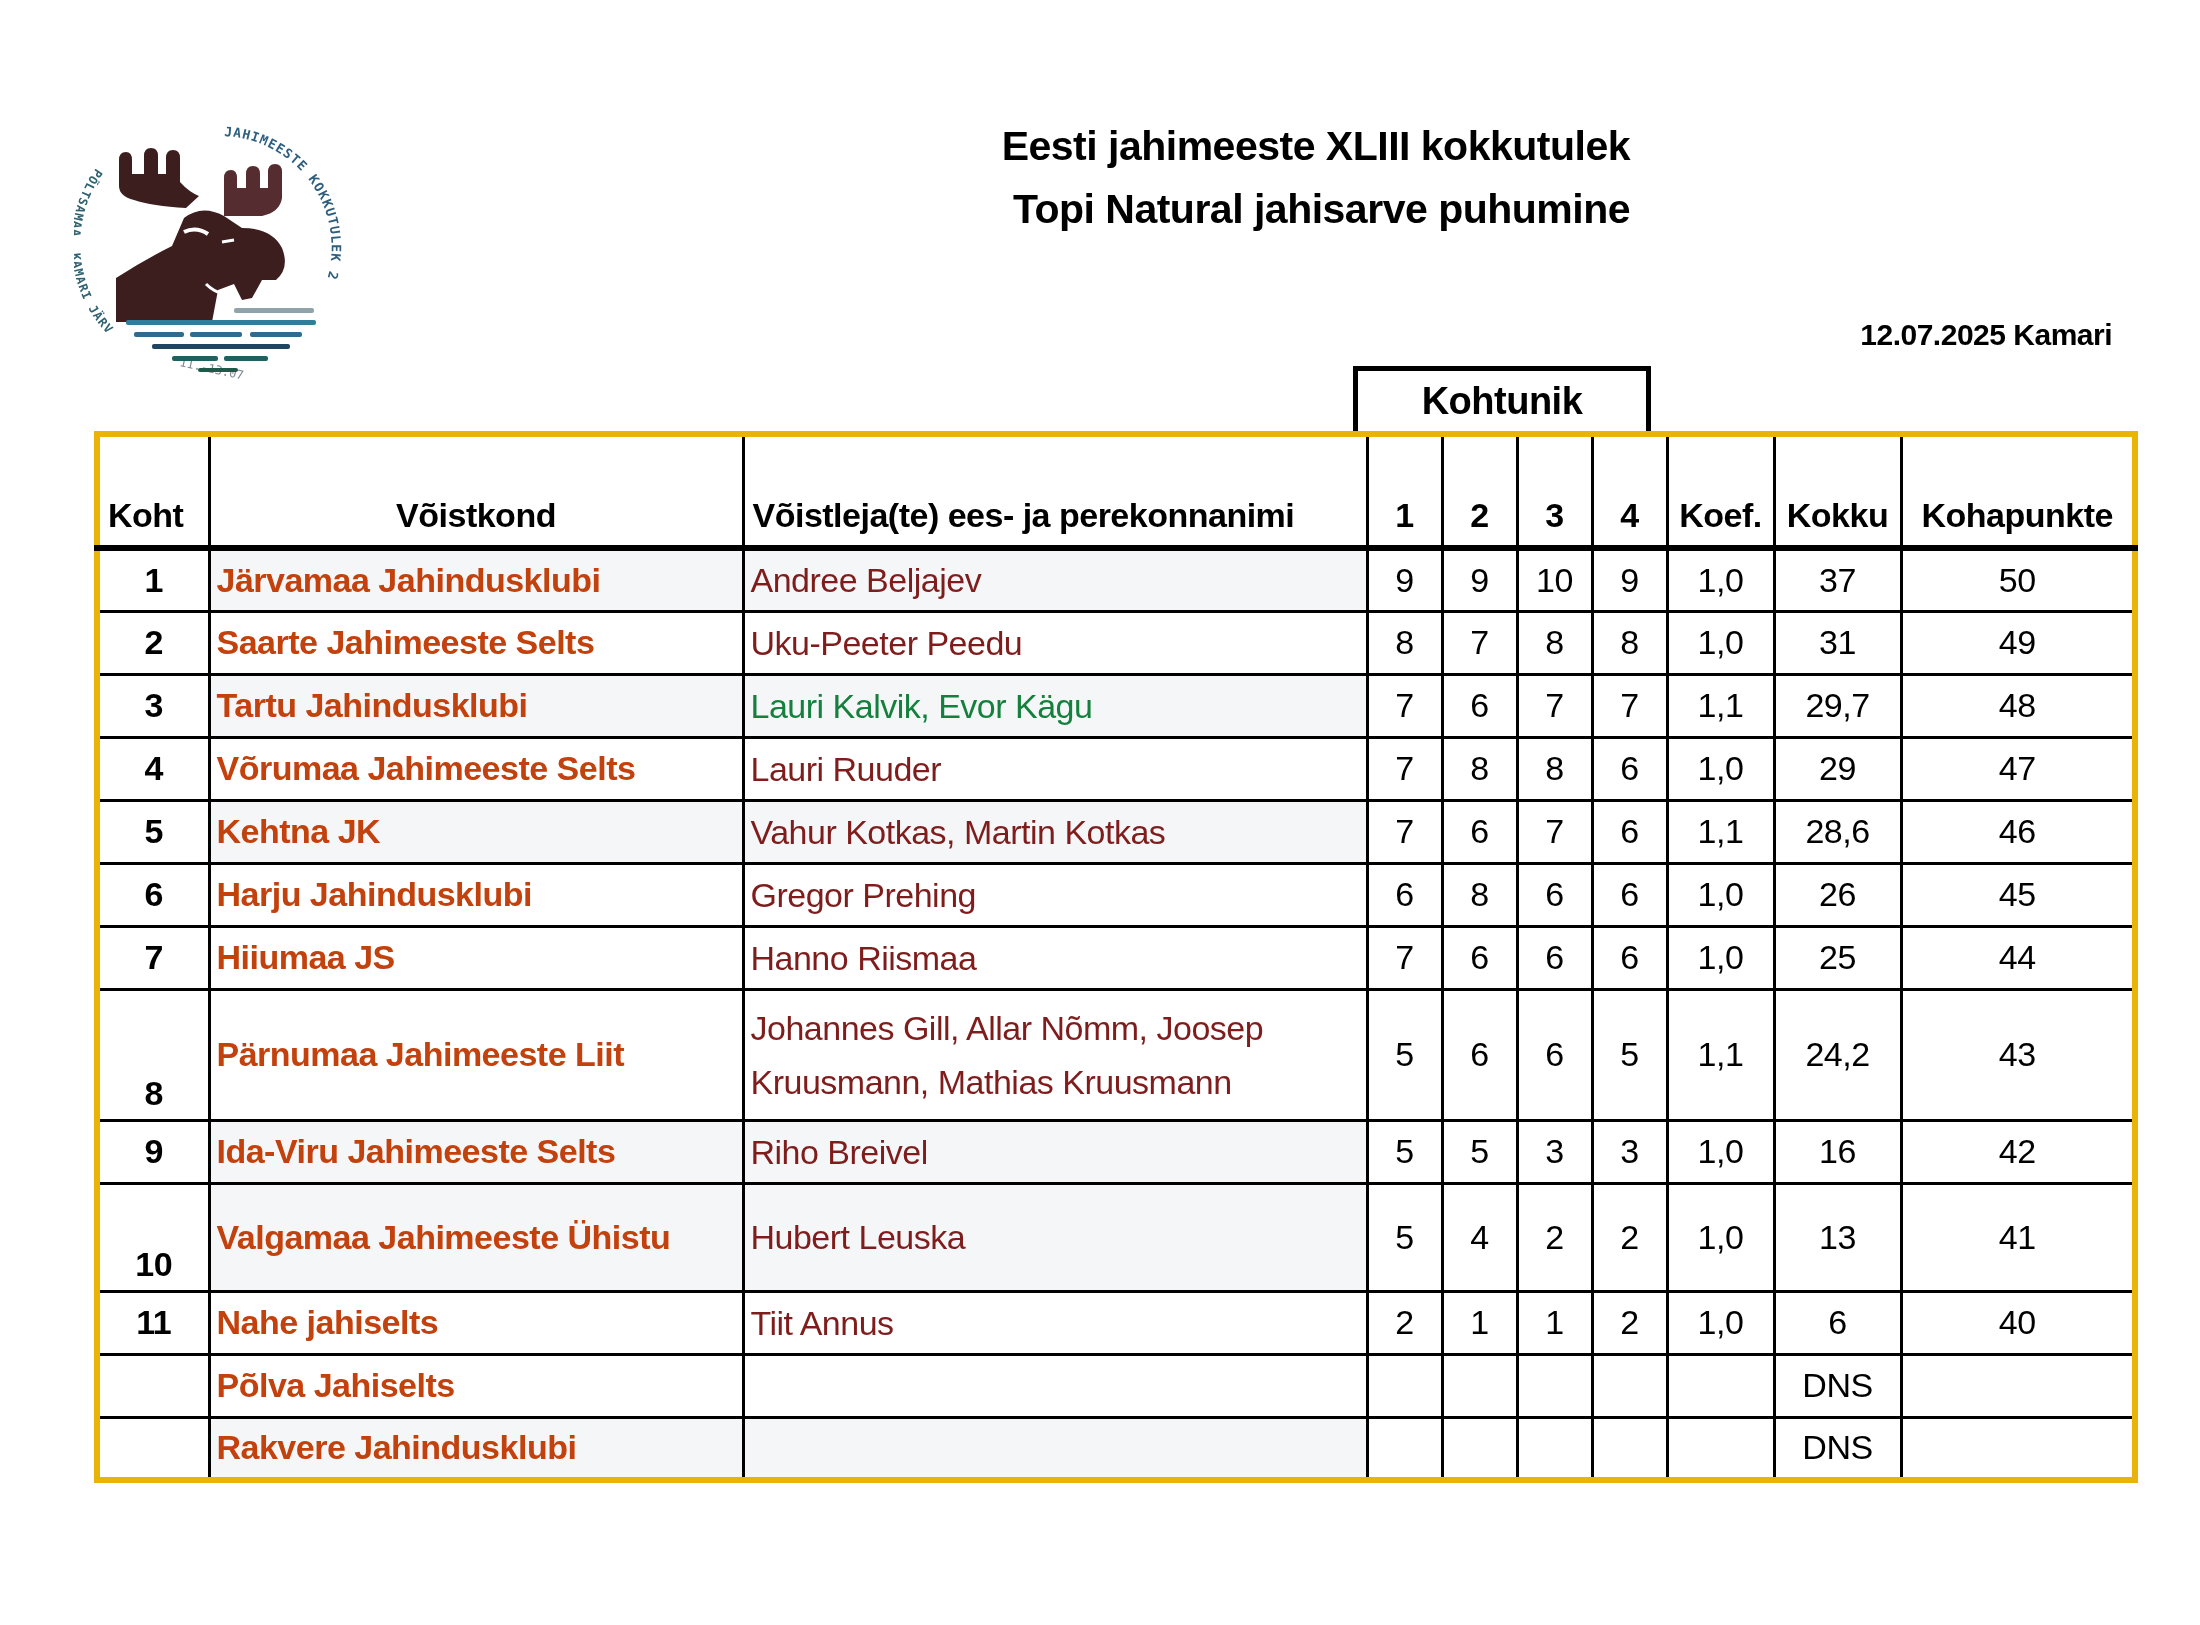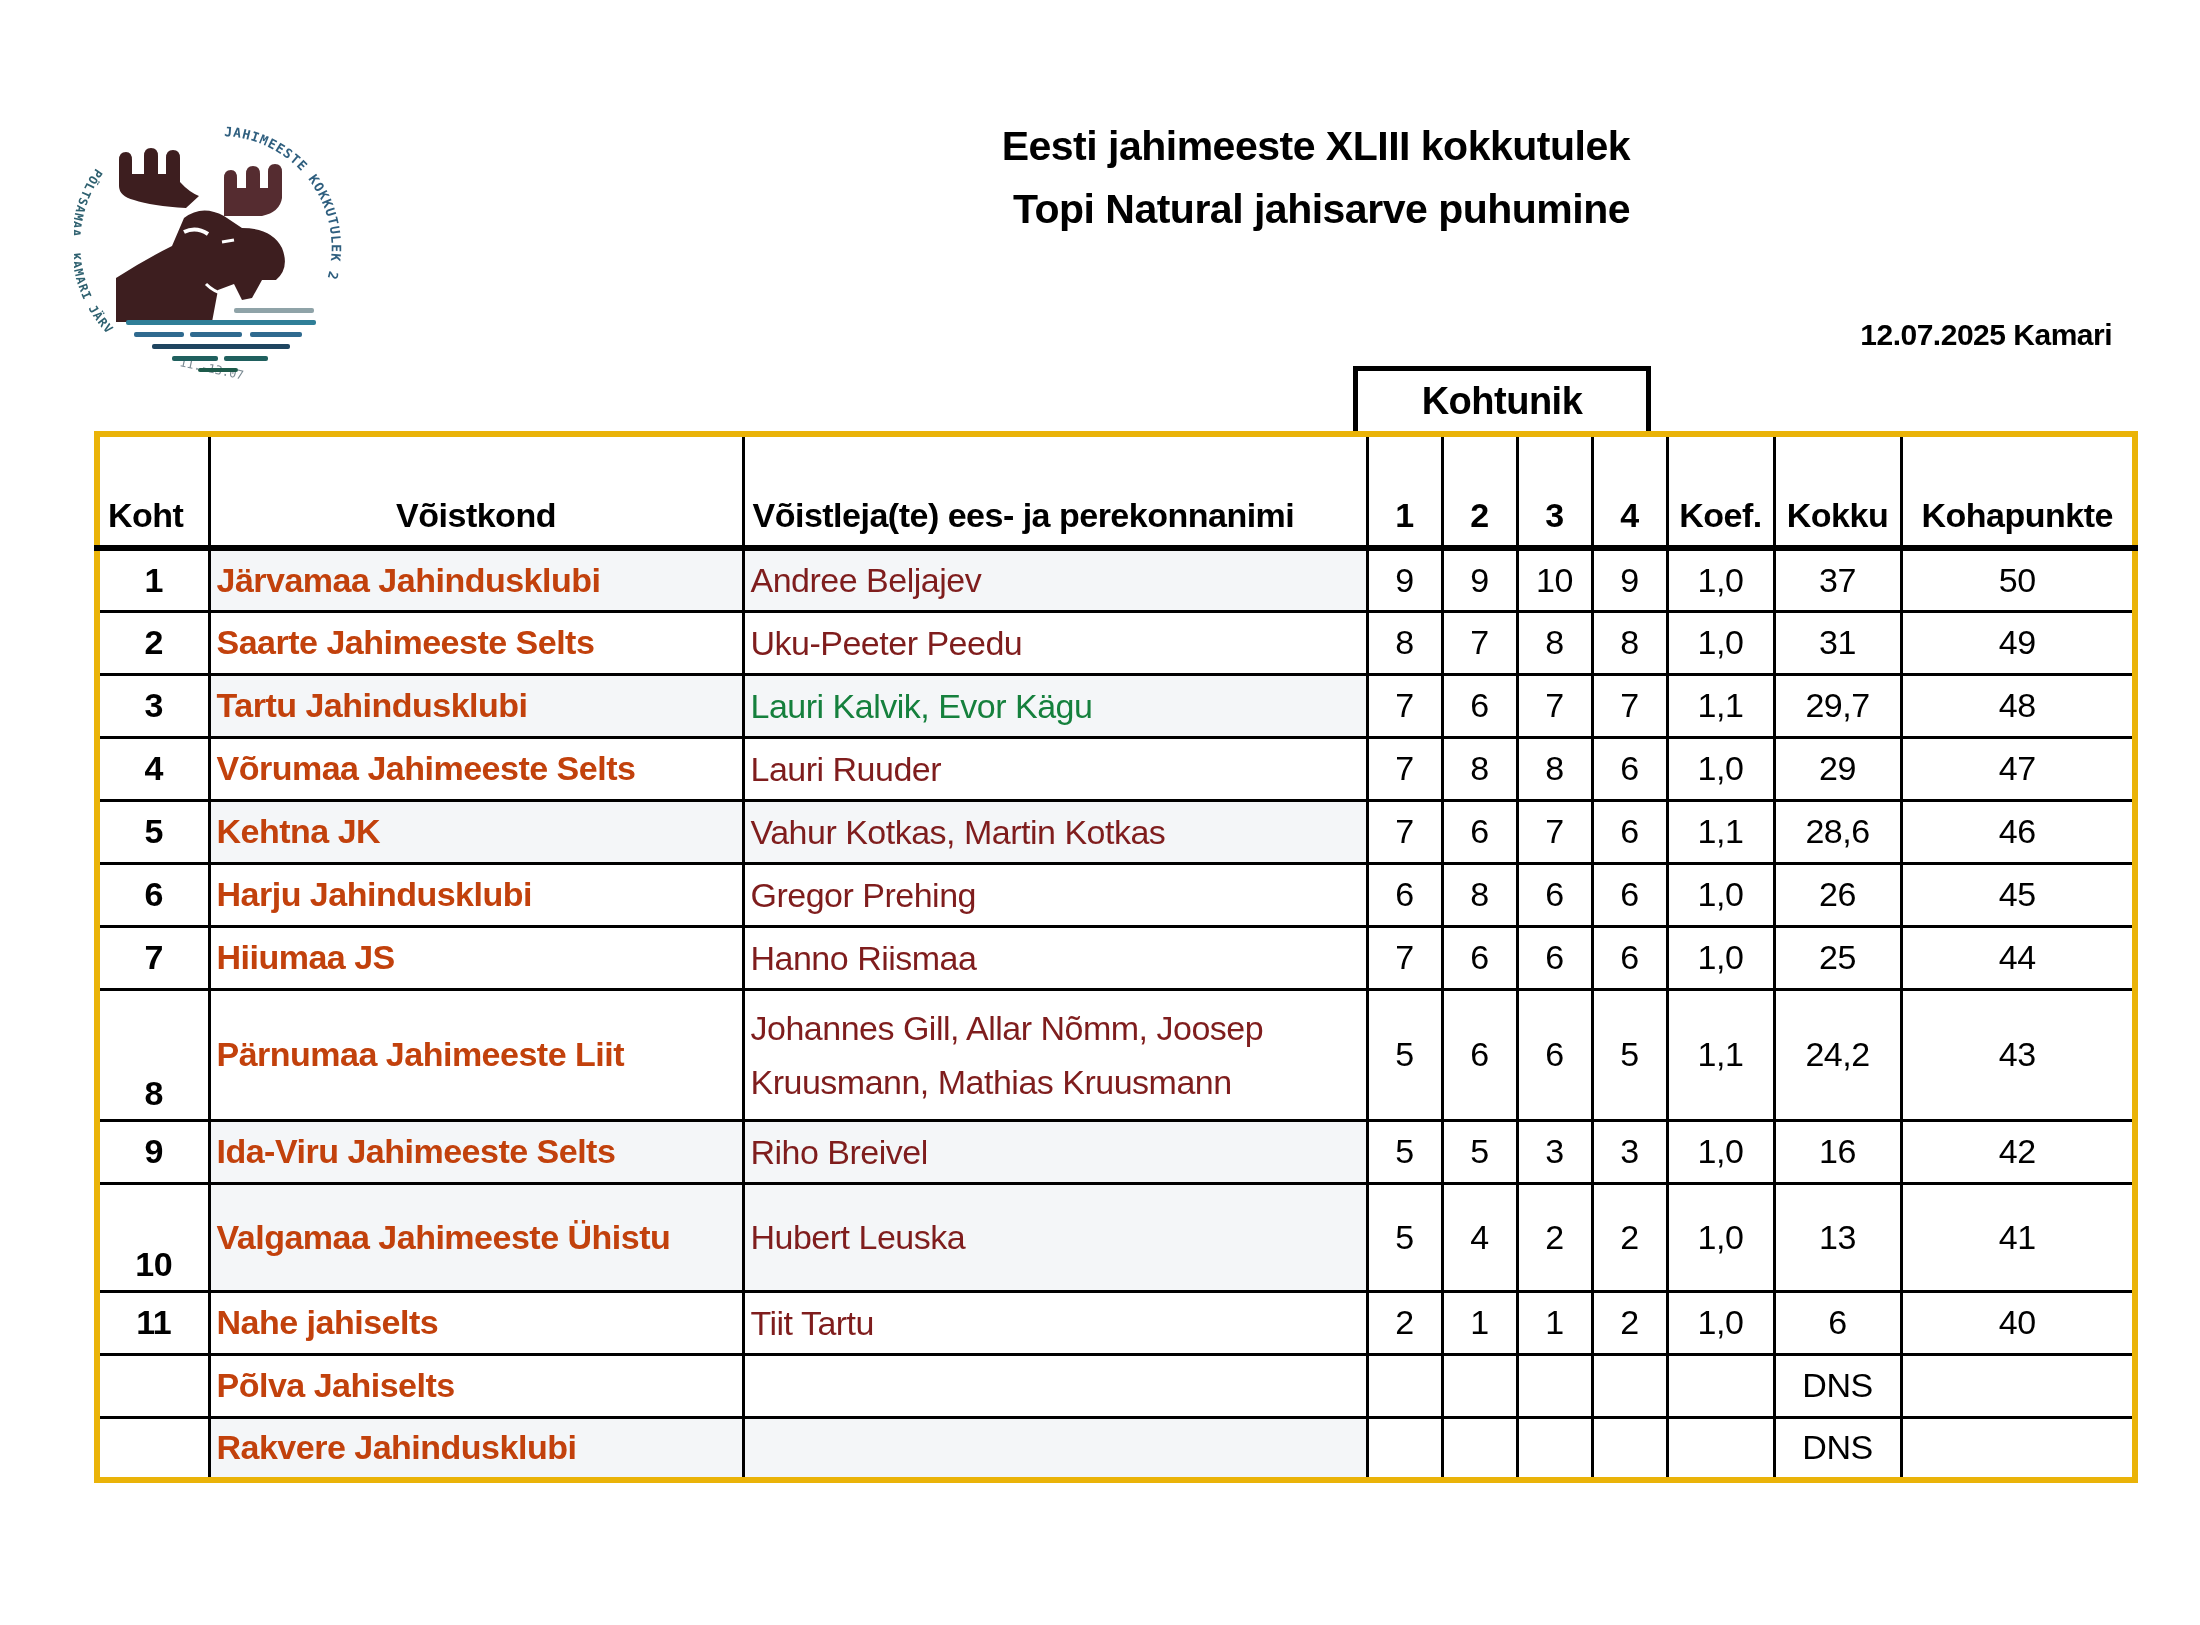--- a/index.html
+++ b/index.html
@@ -232,21 +232,21 @@
         <td class="score">4</td>
         <td class="score">2</td>
         <td class="score">2</td>
         <td class="coef thick-l">1,0</td>
         <td class="total">13</td>
         <td class="points">41</td>
       </tr>
       <tr>
         <td class="place">11</td>
         <td class="team">Nahe jahiselts</td>
-        <td class="names">Tiit Tartu</td>
+        <td class="names">Tiit Annus</td>
         <td class="score thick-l">2</td>
         <td class="score">1</td>
         <td class="score">1</td>
         <td class="score">2</td>
         <td class="coef thick-l">1,0</td>
         <td class="total">6</td>
         <td class="points">40</td>
       </tr>
       <tr>
         <td class="place"></td>

